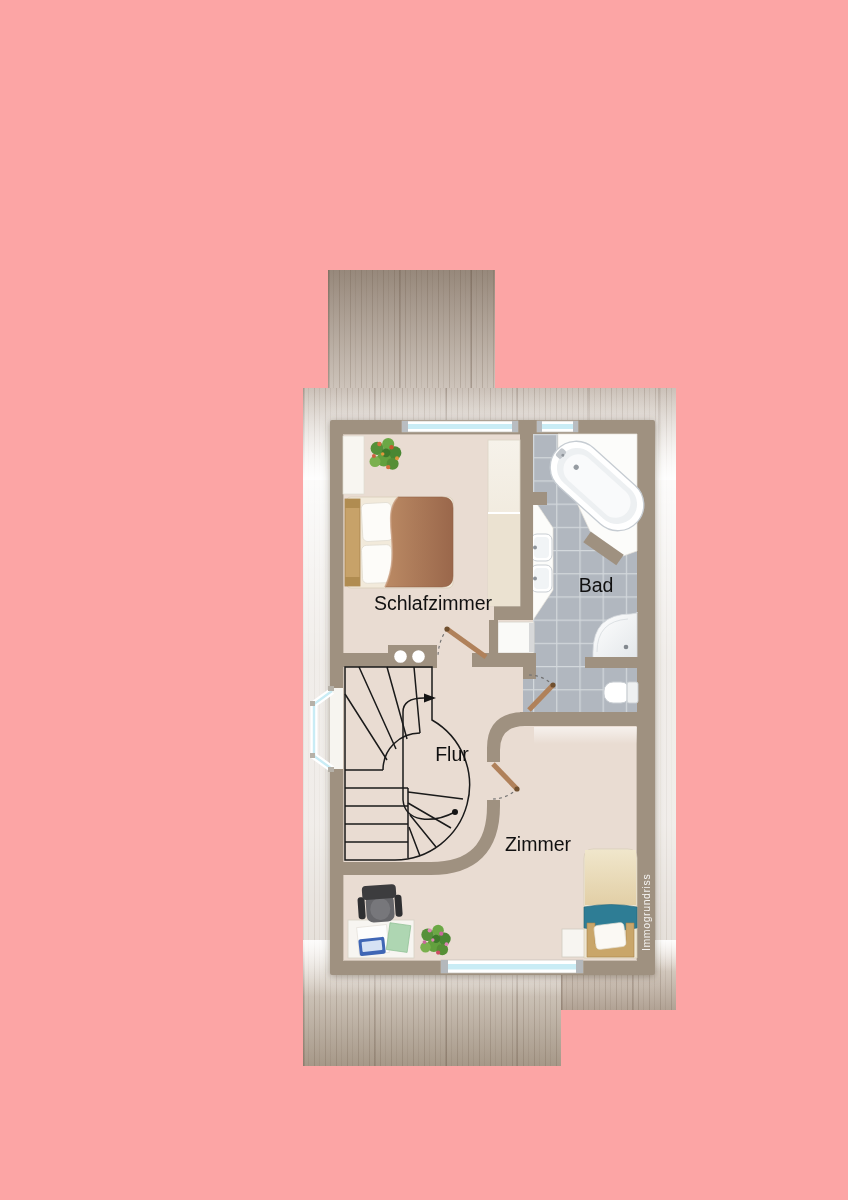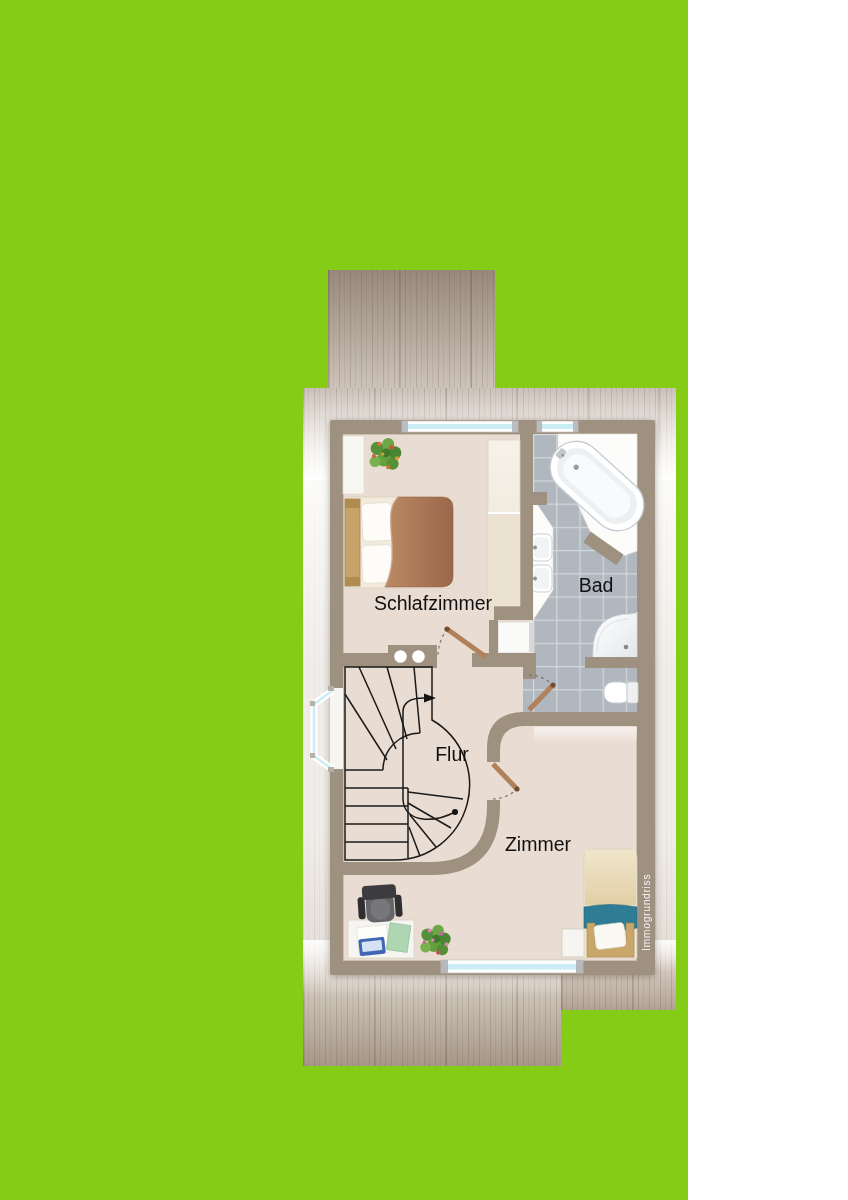--- a/index.html
+++ b/index.html
@@ -1,16 +1,16 @@
 <!DOCTYPE html>
 <html style="--wall: #9f9180; --floor: #e9dcd2; --tile: #b1b7bf; --grout: #d3d8dc; --glass: #c9ecf5; --door: #b0815a; --stairline: #1a1a1a; --label: #101010; --teal: #2e7d95; --bedframe: #c9a66a; --blanket: #a97a58; --watermark: #ffffff;"><head>
 <meta charset="utf-8">
 <style>
   html,body{margin:0;padding:0;background:#ffffff;}
-  #canvas{position:relative;width:688px;height:1200px;background:#84cc16;overflow:hidden;
+  #canvas{position:relative;width:848px;height:1200px;background:#fca5a5;overflow:hidden;
           font-family:"Liberation Sans","DejaVu Sans",sans-serif;
           --stripes:repeating-linear-gradient(90deg, rgba(97,78,61,0.20) 0px, rgba(97,78,61,0.20) 1.2px, rgba(0,0,0,0) 1.2px, rgba(0,0,0,0) 5px, rgba(97,78,61,0.10) 5px, rgba(97,78,61,0.10) 6px, rgba(0,0,0,0) 6px, rgba(0,0,0,0) 11px);
           --stripes2:repeating-linear-gradient(90deg, rgba(80,60,45,0.16) 0px, rgba(80,60,45,0.16) 2px, rgba(0,0,0,0) 2px, rgba(0,0,0,0) 71px);}
   .roof{position:absolute;}
   .roof-a{left:328px;top:270px;width:167px;height:118px;
     background:var(--stripes2),var(--stripes),linear-gradient(to bottom,#97887b,#cdc3ba);}
   .roof-b{left:303px;top:388px;width:373px;height:95px;
     background:linear-gradient(to bottom, rgba(255,255,255,0) 0%, rgba(255,255,255,0.78) 75%, #ffffff 100%),var(--stripes2),var(--stripes),linear-gradient(to bottom,#cbc1b8,#ece7e1);}
   .roof-c{left:303px;top:480px;width:27px;height:460px;
     background:linear-gradient(to bottom, rgba(255,255,255,0.92), rgba(255,255,255,0.62) 40%, rgba(255,255,255,0.62) 75%, rgba(255,255,255,0.35)),var(--stripes),#d9d0c7;}

